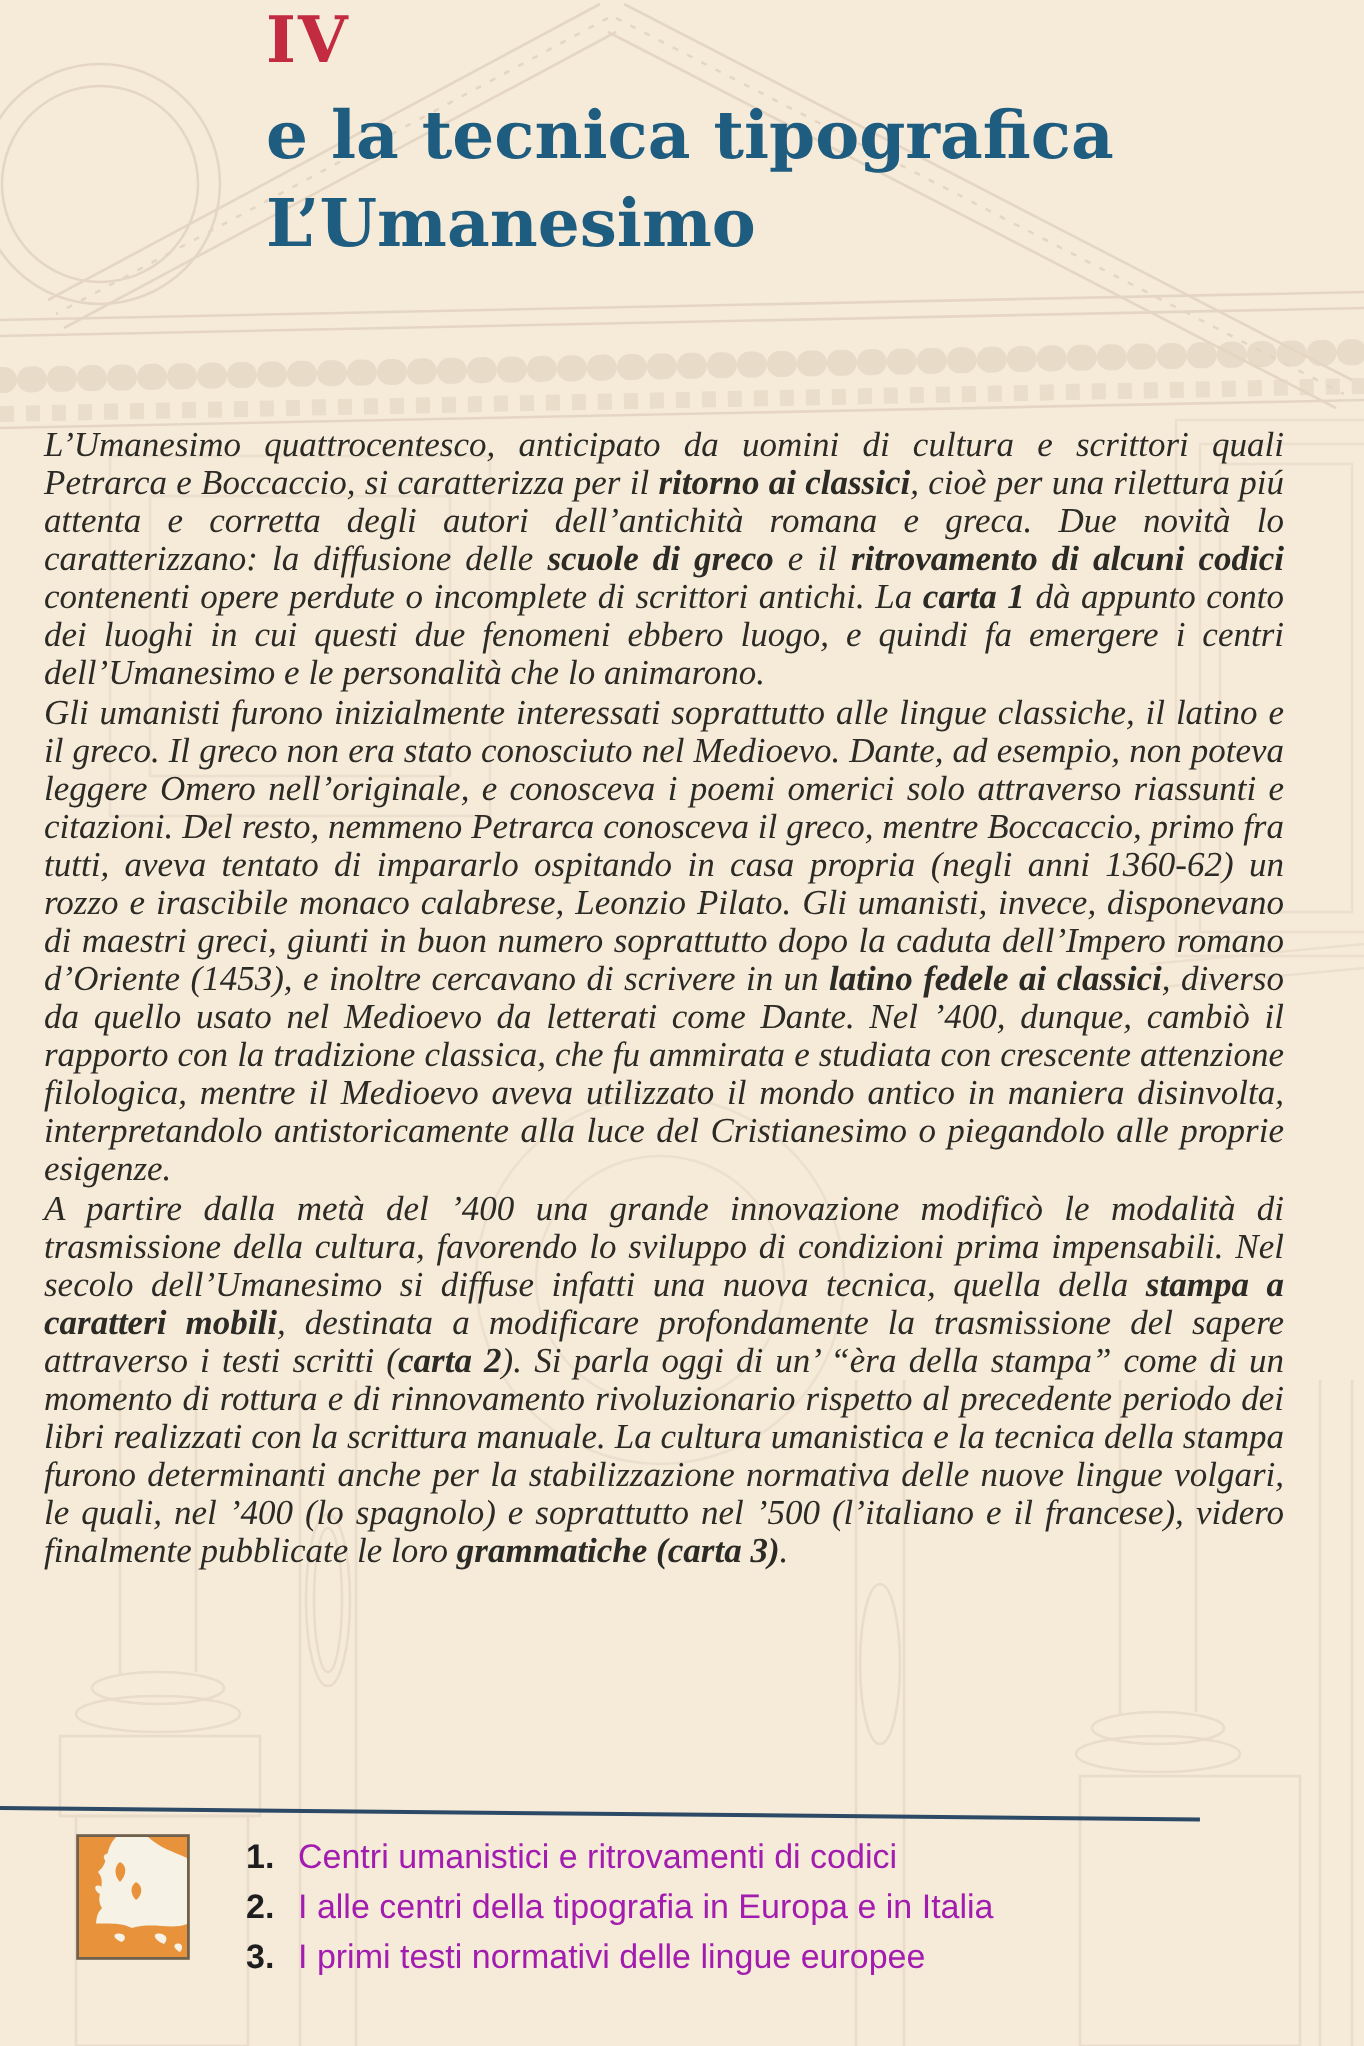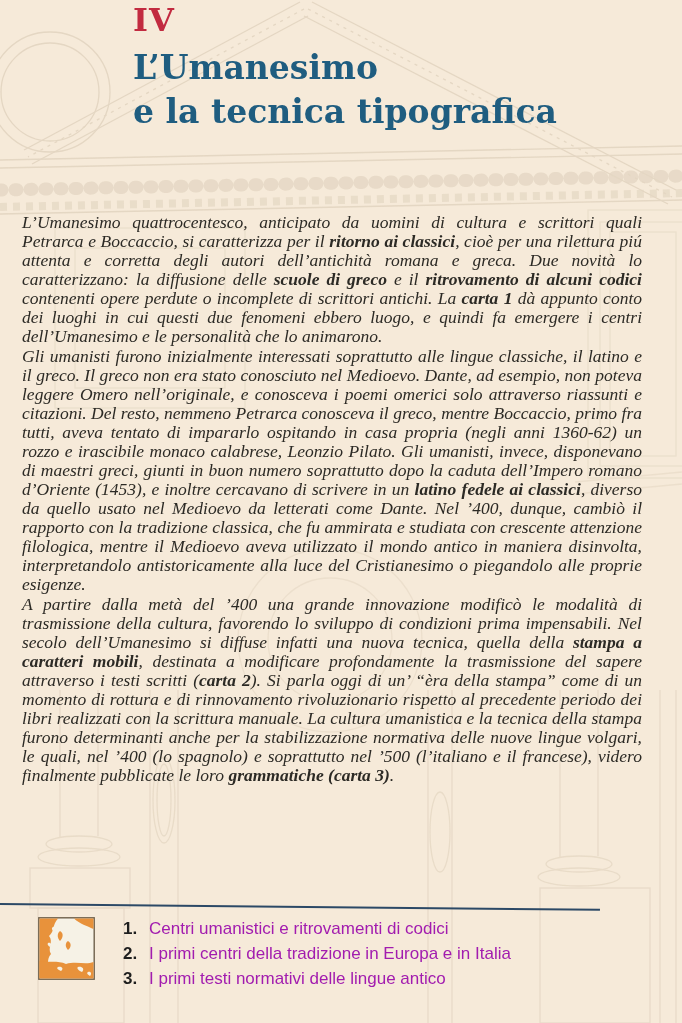--- a/index.html
+++ b/index.html
@@ -106,22 +106,22 @@
       <rect x="540" y="888" width="110" height="135"></rect>
       <path d="M660,690 L660,1023"></path>
         <path d="M676,690 L676,1023"></path>
     </g>
   </g>
 </svg>
 
 <div class="header">
   <div class="chapter-number">IV</div>
   <div class="page-title">
+    <div>e la tecnica tipografica</div>
     <div>L’Umanesimo</div>
-    <div>e la tecnica tipografica</div>
   </div>
 </div>
 
 <div class="body-text">
   <p>L’Umanesimo quattrocentesco, anticipato da uomini di cultura e scrittori quali Petrarca e Boccaccio, si caratterizza per il <b>ritorno ai classici</b>, cioè per una rilettura piú attenta e corretta degli autori dell’antichità romana e greca. Due novità lo caratterizzano: la diffusione delle <b>scuole di greco</b> e il <b>ritrovamento di alcuni codici</b> contenenti opere perdute o incomplete di scrittori antichi. La <b>carta 1</b> dà appunto conto dei luoghi in cui questi due fenomeni ebbero luogo, e quindi fa emergere i centri dell’Umanesimo e le personalità che lo animarono.</p>
   <p>Gli umanisti furono inizialmente interessati soprattutto alle lingue classiche, il latino e il greco. Il greco non era stato conosciuto nel Medioevo. Dante, ad esempio, non poteva leggere Omero nell’originale, e conosceva i poemi omerici solo attraverso riassunti e citazioni. Del resto, nemmeno Petrarca conosceva il greco, mentre Boccaccio, primo fra tutti, aveva tentato di impararlo ospitando in casa propria (negli anni 1360-62) un rozzo e irascibile monaco calabrese, Leonzio Pilato. Gli umanisti, invece, disponevano di maestri greci, giunti in buon numero soprattutto dopo la caduta dell’Impero romano d’Oriente (1453), e inoltre cercavano di scrivere in un <b>latino fedele ai classici</b>, diverso da quello usato nel Medioevo da letterati come Dante. Nel ’400, dunque, cambiò il rapporto con la tradizione classica, che fu ammirata e studiata con crescente attenzione filologica, mentre il Medioevo aveva utilizzato il mondo antico in maniera disinvolta, interpretandolo antistoricamente alla luce del Cristianesimo o piegandolo alle proprie esigenze.</p>
   <p>A partire dalla metà del ’400 una grande innovazione modificò le modalità di trasmissione della cultura, favorendo lo sviluppo di condizioni prima impensabili. Nel secolo dell’Umanesimo si diffuse infatti una nuova tecnica, quella della <b>stampa a caratteri mobili</b>, destinata a modificare profondamente la trasmissione del sapere attraverso i testi scritti (<b>carta 2</b>). Si parla oggi di un’ “èra della stampa” come di un momento di rottura e di rinnovamento rivoluzionario rispetto al precedente periodo dei libri realizzati con la scrittura manuale. La cultura umanistica e la tecnica della stampa furono determinanti anche per la stabilizzazione normativa delle nuove lingue volgari, le quali, nel ’400 (lo spagnolo) e soprattutto nel ’500 (l’italiano e il francese), videro finalmente pubblicate le loro <b>grammatiche (carta 3)</b>.</p>
 </div>
 
 <div class="legend">
@@ -148,21 +148,21 @@
         </g>
       </svg>
     </div>
     <div class="legend-list">
       <div class="legend-item">
         <span class="num">1.</span>
         <span class="lbl">Centri umanistici e ritrovamenti di codici</span>
       </div>
       <div class="legend-item">
         <span class="num">2.</span>
-        <span class="lbl">I primi centri della tradizione in Europa e in Italia</span>
+        <span class="lbl">I alle centri della tipografia in Europa e in Italia</span>
       </div>
       <div class="legend-item">
         <span class="num">3.</span>
-        <span class="lbl">I primi testi normativi delle lingue antico</span>
+        <span class="lbl">I primi testi normativi delle lingue europee</span>
       </div>
     </div>
   </div>
 </div>
 
 </body></html>

